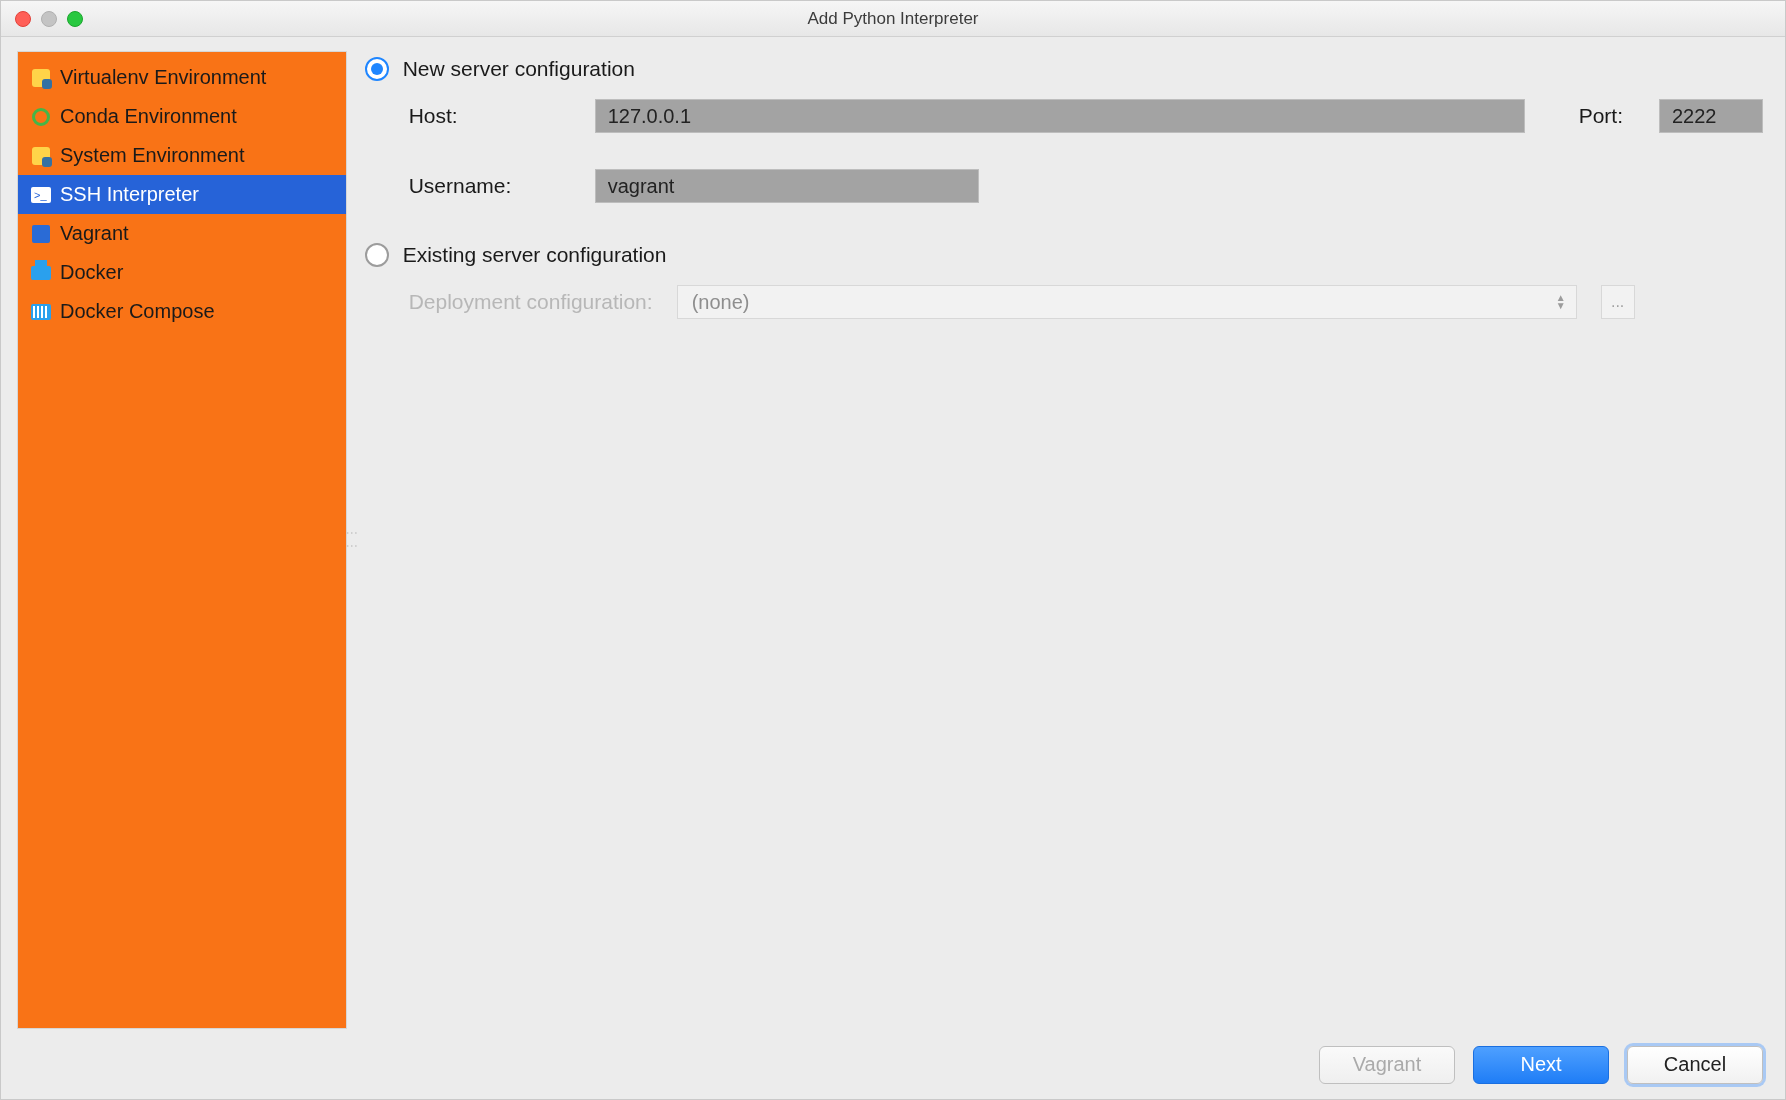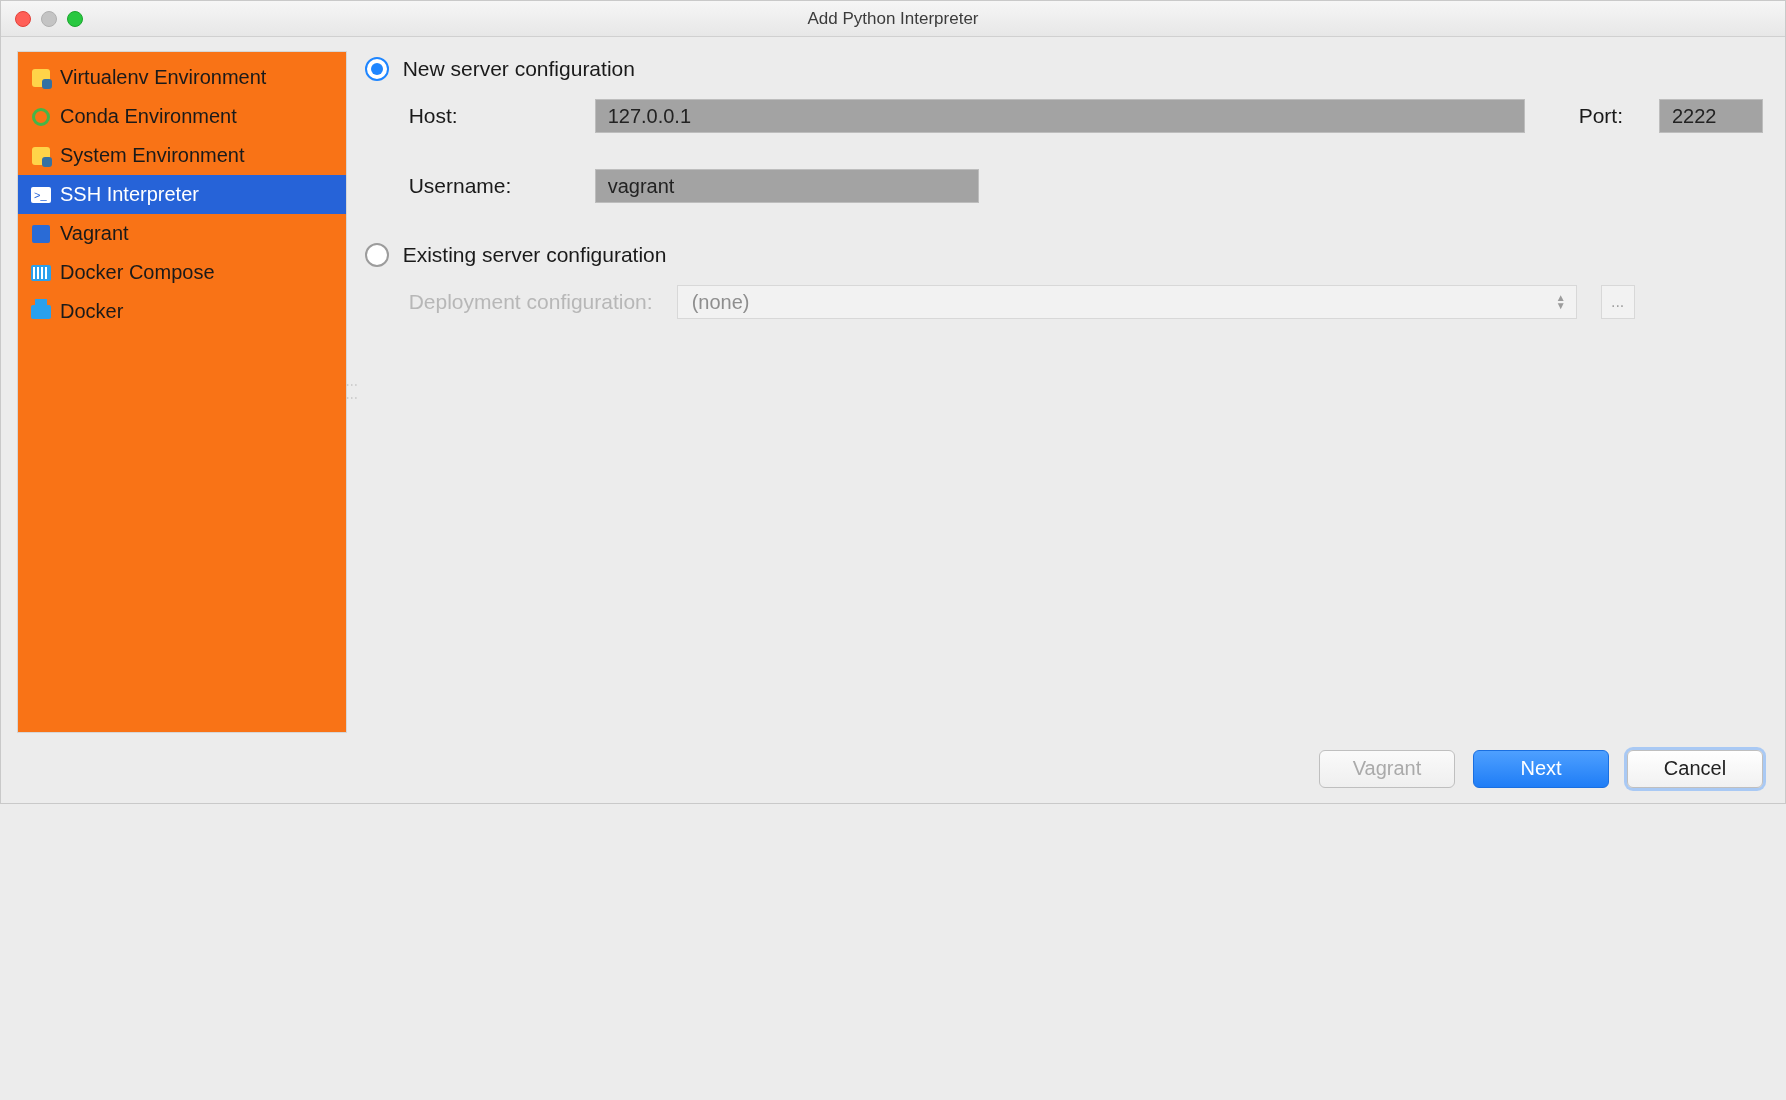--- a/index.html
+++ b/index.html
@@ -8,21 +8,21 @@
     width: 1786px;
     height: 1100px;
     font-family: -apple-system, "Helvetica Neue", Arial, sans-serif;
     font-size: 17px;
     background: #ececec;
     overflow: hidden;
   }
 
   .window {
     width: 1786px;
-    height: 804px;
+    height: 1100px;
     display: flex;
     flex-direction: column;
     border: 1px solid #c9c9c9;
   }
 
   
   .titlebar {
     height: 36px;
     background: linear-gradient(#f6f6f6, #e7e7e7);
     border-bottom: 1px solid #d0d0d0;
@@ -331,29 +331,29 @@
         <span>SSH Interpreter</span>
       </div>
       <div class="side-item">
         <span class="side-icon">
             <span class="ico-vagrant"></span>
           </span>
         <span>Vagrant</span>
       </div>
       <div class="side-item">
         <span class="side-icon">
+            <span class="ico-docker"></span>
+          </span>
+        <span>Docker</span>
+      </div>
+      <div class="side-item">
+        <span class="side-icon">
             <span class="ico-dcompose"></span>
           </span>
         <span>Docker Compose</span>
-      </div>
-      <div class="side-item">
-        <span class="side-icon">
-            <span class="ico-docker"></span>
-          </span>
-        <span>Docker</span>
       </div>
     </div>
 
     <div class="splitter">
       <div class="splitter-dots">⋮⋮</div>
     </div>
 
     <div class="main">
 
       <div class="radio-row">

